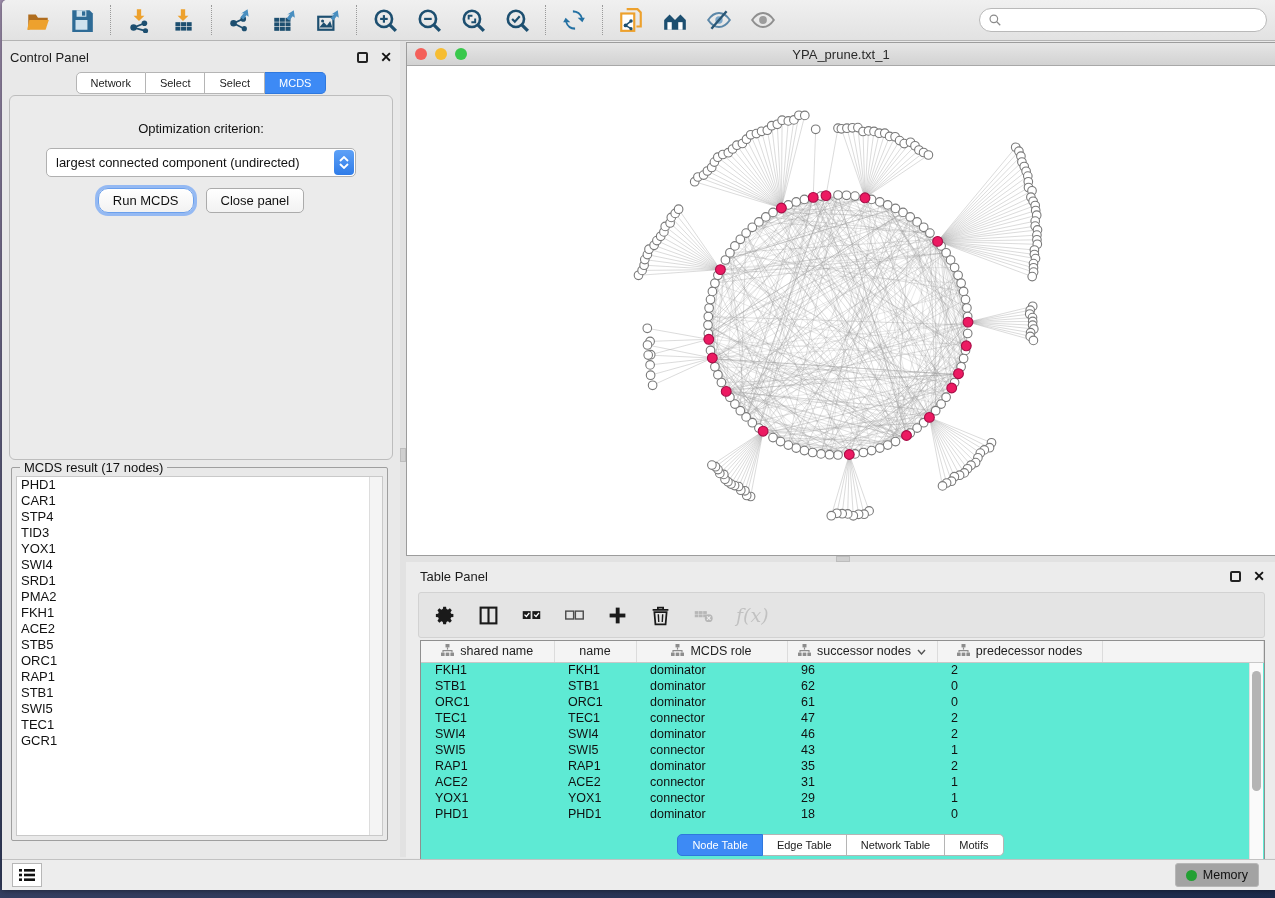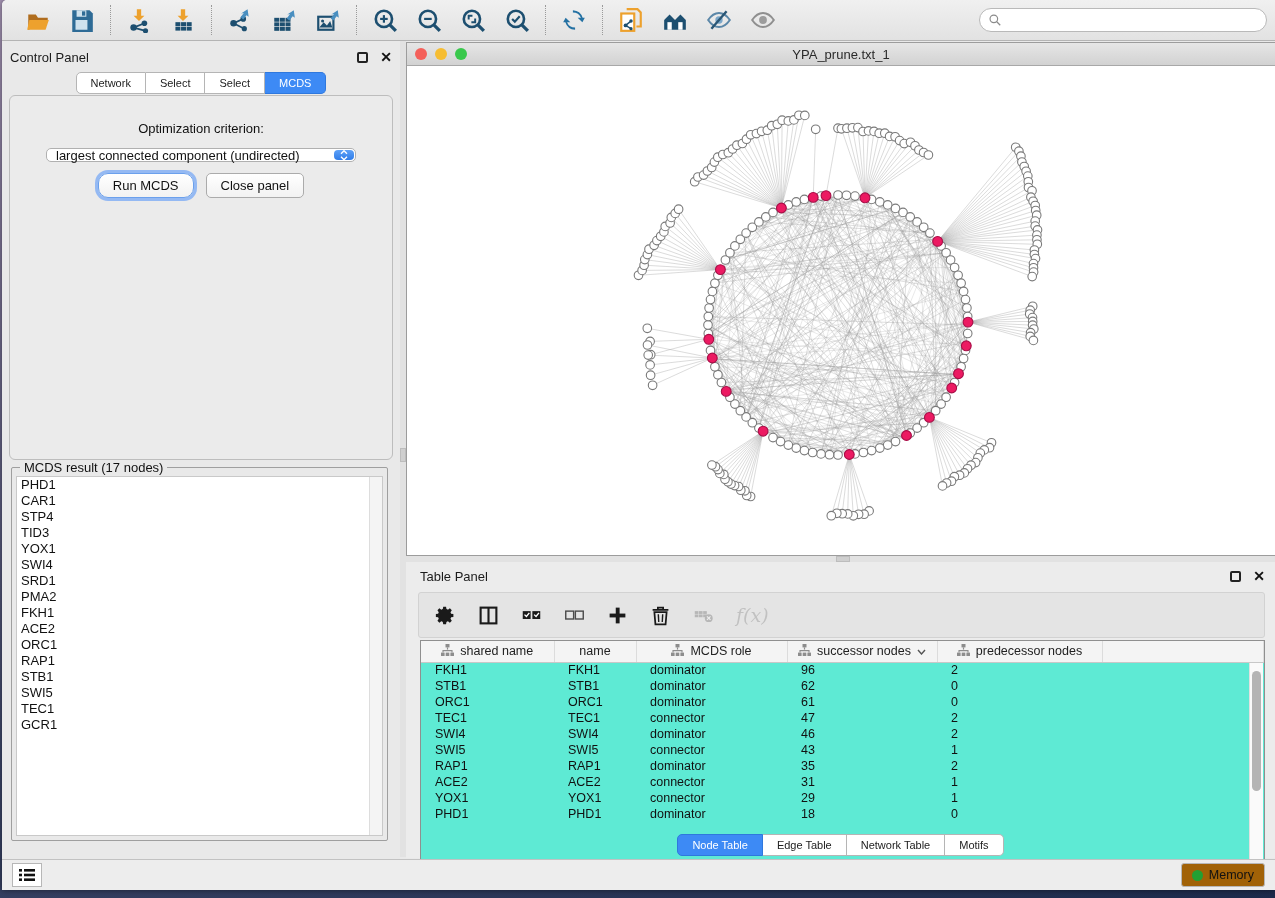--- a/index.html
+++ b/index.html
@@ -44,21 +44,21 @@
   }
   .seg .tab:first-child { border-left:1px solid #b5b5b5; border-radius:5px 0 0 5px; }
   .seg .tab:last-child { border-radius:0 5px 5px 0; }
   .seg .tab.sel { background:#3d8af5; color:#fff; border-color:#2f78dd; }
   .cp-content {
     position:absolute; left:7px; right:7px; top:50px; height:365px;
     background:#ebebeb; border:1px solid #bdbdbd; border-radius:6px;
   }
   .opt-label { text-align:center; font-size:13px; color:#111; margin-top:25px; }
   .opt-select {
-    margin:12px auto 0; width:310px; height:14px; background:#fff;
+    margin:12px auto 0; width:310px; height:29px; background:#fff;
     border:1px solid #b0b0b0; border-radius:5px; display:flex; align-items:center;
     font-size:13px; color:#111; padding-left:9px; position:relative;
   }
   .opt-stepper {
     position:absolute; right:1px; top:1px; bottom:1px; width:20px; border-radius:4px;
     background:linear-gradient(#5ea1f7,#2f7ce8); display:flex; flex-direction:column;
     align-items:center; justify-content:center; gap:1px;
   }
   .opt-stepper svg { width:10px; height:6px; }
   .cp-buttons { display:flex; justify-content:center; gap:12px; margin-top:11px; }
@@ -127,21 +127,21 @@
   .tp-thumb { position:absolute; left:2px; right:2px; top:8px; height:120px; background:#b4b4b4; border-radius:6px; }
   .tp-tabs { position:absolute; left:0; right:0; top:272px; display:flex; justify-content:center; }
   
   .status-bar {
     position:absolute; left:0; right:0; bottom:0; height:31px;
     background:#ededed; border-top:1px solid #c2c2c2; display:flex; align-items:center;
   }
   .sb-list { margin-left:10px; width:30px; height:24px; background:#fff; border:1px solid #b7b7b7; display:flex; align-items:center; justify-content:center; }
   .sb-list svg { width:16px; height:14px; }
   .memory-btn {
-    margin-left:auto; margin-right:10px; height:24px; background:#a16207; border:1px solid #b7b7b7;
+    margin-left:auto; margin-right:16px; height:24px; background:#a3a3a3; border:1px solid #b7b7b7;
     border-radius:3px; display:flex; align-items:center; gap:6px; padding:0 10px; font-size:12.5px; color:#111;
   }
   .mem-dot { width:11px; height:11px; border-radius:50%; background:#22a033; }
 </style>
 </head>
 <body>
 
 <div class="app">
 
   <div class="toolbar">
@@ -349,20 +349,21 @@
           <div class="mcds-item">PHD1</div>
           <div class="mcds-item">CAR1</div>
           <div class="mcds-item">STP4</div>
           <div class="mcds-item">TID3</div>
           <div class="mcds-item">YOX1</div>
           <div class="mcds-item">SWI4</div>
           <div class="mcds-item">SRD1</div>
           <div class="mcds-item">PMA2</div>
           <div class="mcds-item">FKH1</div>
           <div class="mcds-item">ACE2</div>
+          <div class="mcds-item">STB5</div>
           <div class="mcds-item">ORC1</div>
           <div class="mcds-item">RAP1</div>
           <div class="mcds-item">STB1</div>
           <div class="mcds-item">SWI5</div>
           <div class="mcds-item">TEC1</div>
           <div class="mcds-item">GCR1</div>
         </div>
       <div class="mcds-scroll" style="top:9px;bottom:5px;right:5px;position:absolute;"></div>
     </div>
   </div>

